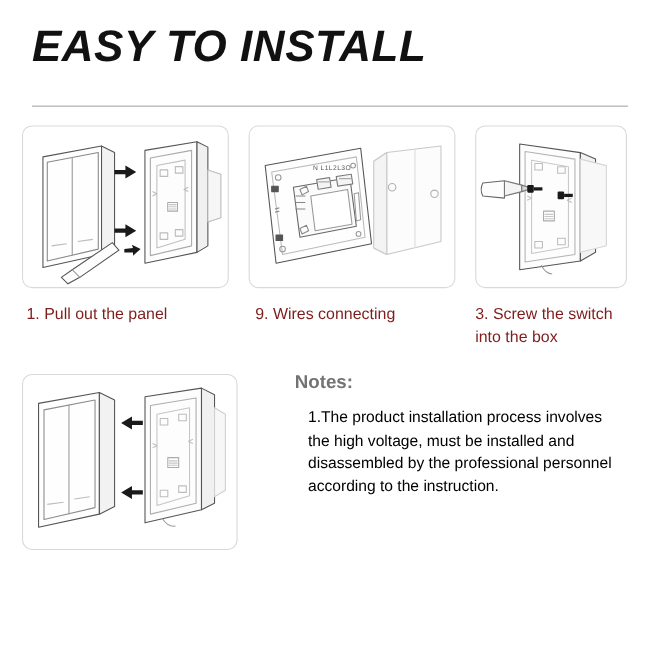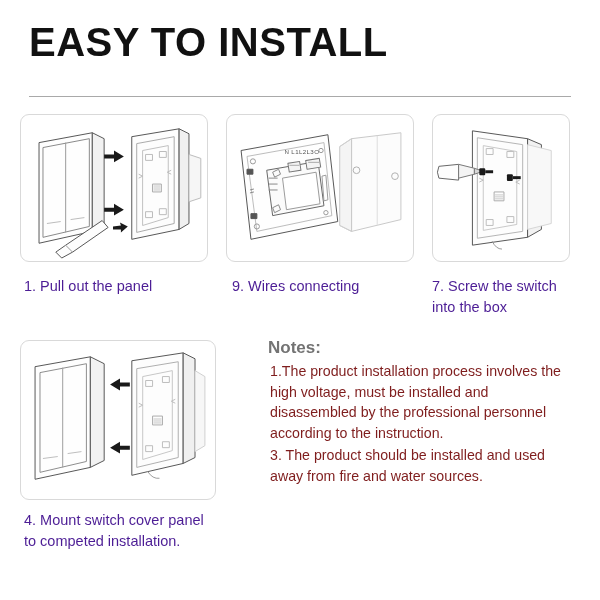--- a/index.html
+++ b/index.html
@@ -7,46 +7,46 @@
     width:600px;height:600px;background:#ffffff;
     font-family:"Liberation Sans","DejaVu Sans",sans-serif;
     color:#3a3a3a;overflow:hidden;position:relative;
   }
   .page{position:relative;width:600px;height:600px;}
 
   
   .title{
     position:absolute;left:29px;top:22px;
     font-size:40px;font-weight:bold;letter-spacing:0.5px;
-    color:#111111;line-height:1;white-space:nowrap;
+    color:#111111;line-height:1;white-space:nowrap;font-style:italic;
   }
   .title-rule{
     position:absolute;left:29px;top:96px;width:542px;height:1px;
     background:#a9a9a9;
   }
 
   
   .card{
     position:absolute;border:1px solid #d9d9d9;border-radius:9px;
     background:#ffffff;box-sizing:border-box;overflow:hidden;
   }
   .card svg{display:block;width:100%;height:100%;}
 
   .caption{
-    position:absolute;font-size:14.5px;line-height:21px;color:#4c1d95;
+    position:absolute;font-size:14.5px;line-height:21px;color:#7f1d1d;
   }
 
   
   .notes{position:absolute;left:268px;top:338px;width:312px;}
   .notes-title{
     font-size:17px;font-weight:bold;color:#737373;margin:0 0 3px 0;
     line-height:20px;
   }
   .notes-body p{
-    margin:2px;font-size:14.2px;line-height:20.5px;color:#7f1d1d;
+    margin:12px;font-size:14.2px;line-height:20.5px;color:#000000;
   }
 </style>
 </head>
 <body>
 
 <div class="page">
 
   <div class="title">EASY TO INSTALL</div>
   <div class="title-rule"></div>
 
@@ -165,21 +165,21 @@
       <g fill="#1a1a1a">
         <rect x="47" y="54" width="6" height="7" rx="1"></rect>
         <rect x="53" y="56" width="8" height="3"></rect>
       </g>
       <g fill="#1a1a1a">
         <rect x="75" y="60" width="6" height="7" rx="1"></rect>
         <rect x="81" y="62" width="8" height="3"></rect>
       </g>
     </svg>
   </div>
-  <div class="caption" style="left:432px;top:276px;width:150px;">7. Screw the switch into the box</div>
+  <div class="caption" style="left:432px;top:276px;width:150px;">3. Screw the switch into the box</div>
 
   <div class="card" style="left:20px;top:340px;width:196px;height:160px;">
     <svg viewBox="0 0 196 160" xmlns="http://www.w3.org/2000/svg">
       <g fill="none" stroke="#555" stroke-width="1" stroke-linejoin="round">
 
         <path d="M14 26 L70 16 L70 128 L14 140 Z" fill="#fefefe"></path>
         <path d="M70 16 L84 23 L84 121 L70 128 Z" fill="#f2f2f2"></path>
         <path d="M19 32 L66 23 L66 122 L19 133 Z" stroke="#8c8c8c"></path>
         <path d="M42 27 L42 128" stroke="#9c9c9c"></path>
         <path d="M22 119 L37 117" stroke="#bdbdbd"></path>
@@ -203,23 +203,21 @@
       </g>
 
       <g fill="#1a1a1a">
         <path d="M90 42 L100 48 L100 44 L110 44 L110 40 L100 40 L100 36 Z" transform="translate(0,2)"></path>
       </g>
       <g fill="#1a1a1a">
         <path d="M90 106 L100 112 L100 108 L110 108 L110 104 L100 104 L100 100 Z" transform="translate(0,2)"></path>
       </g>
     </svg>
   </div>
-  <div class="caption" style="left:24px;top:510px;width:180px;">4. Mount switch cover panel to competed installation.</div>
 
   <div class="notes">
     <div class="notes-title">Notes:</div>
     <div class="notes-body">
       <p>1.The product installation process involves the high voltage, must be installed and disassembled by the professional personnel according to the instruction.</p>
-      <p>3. The product should be installed and used away from fire and water sources.</p>
     </div>
   </div>
 
 </div>
 
 </body></html>

